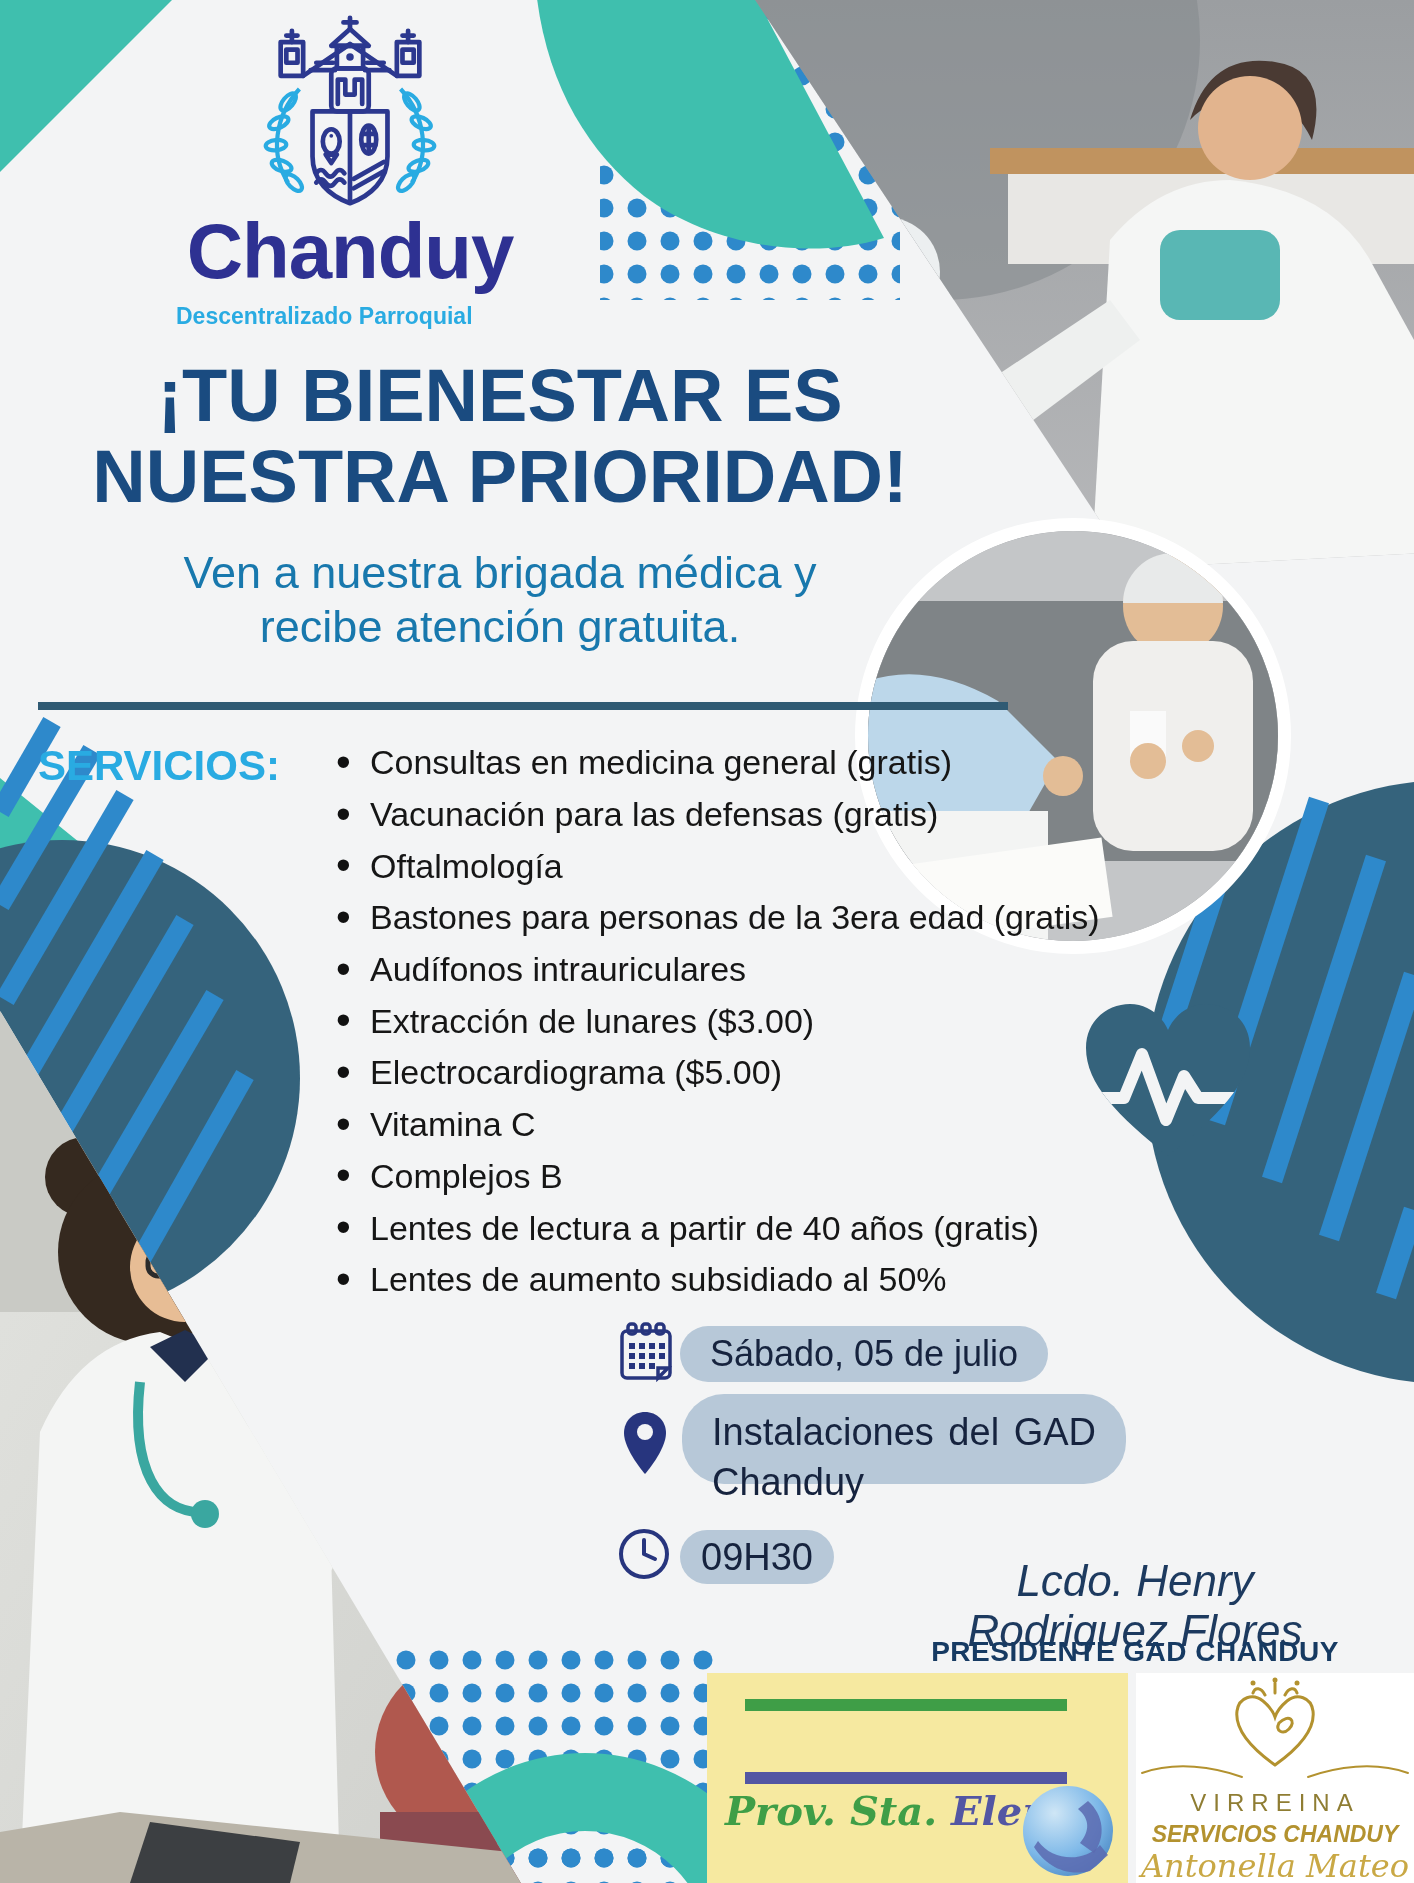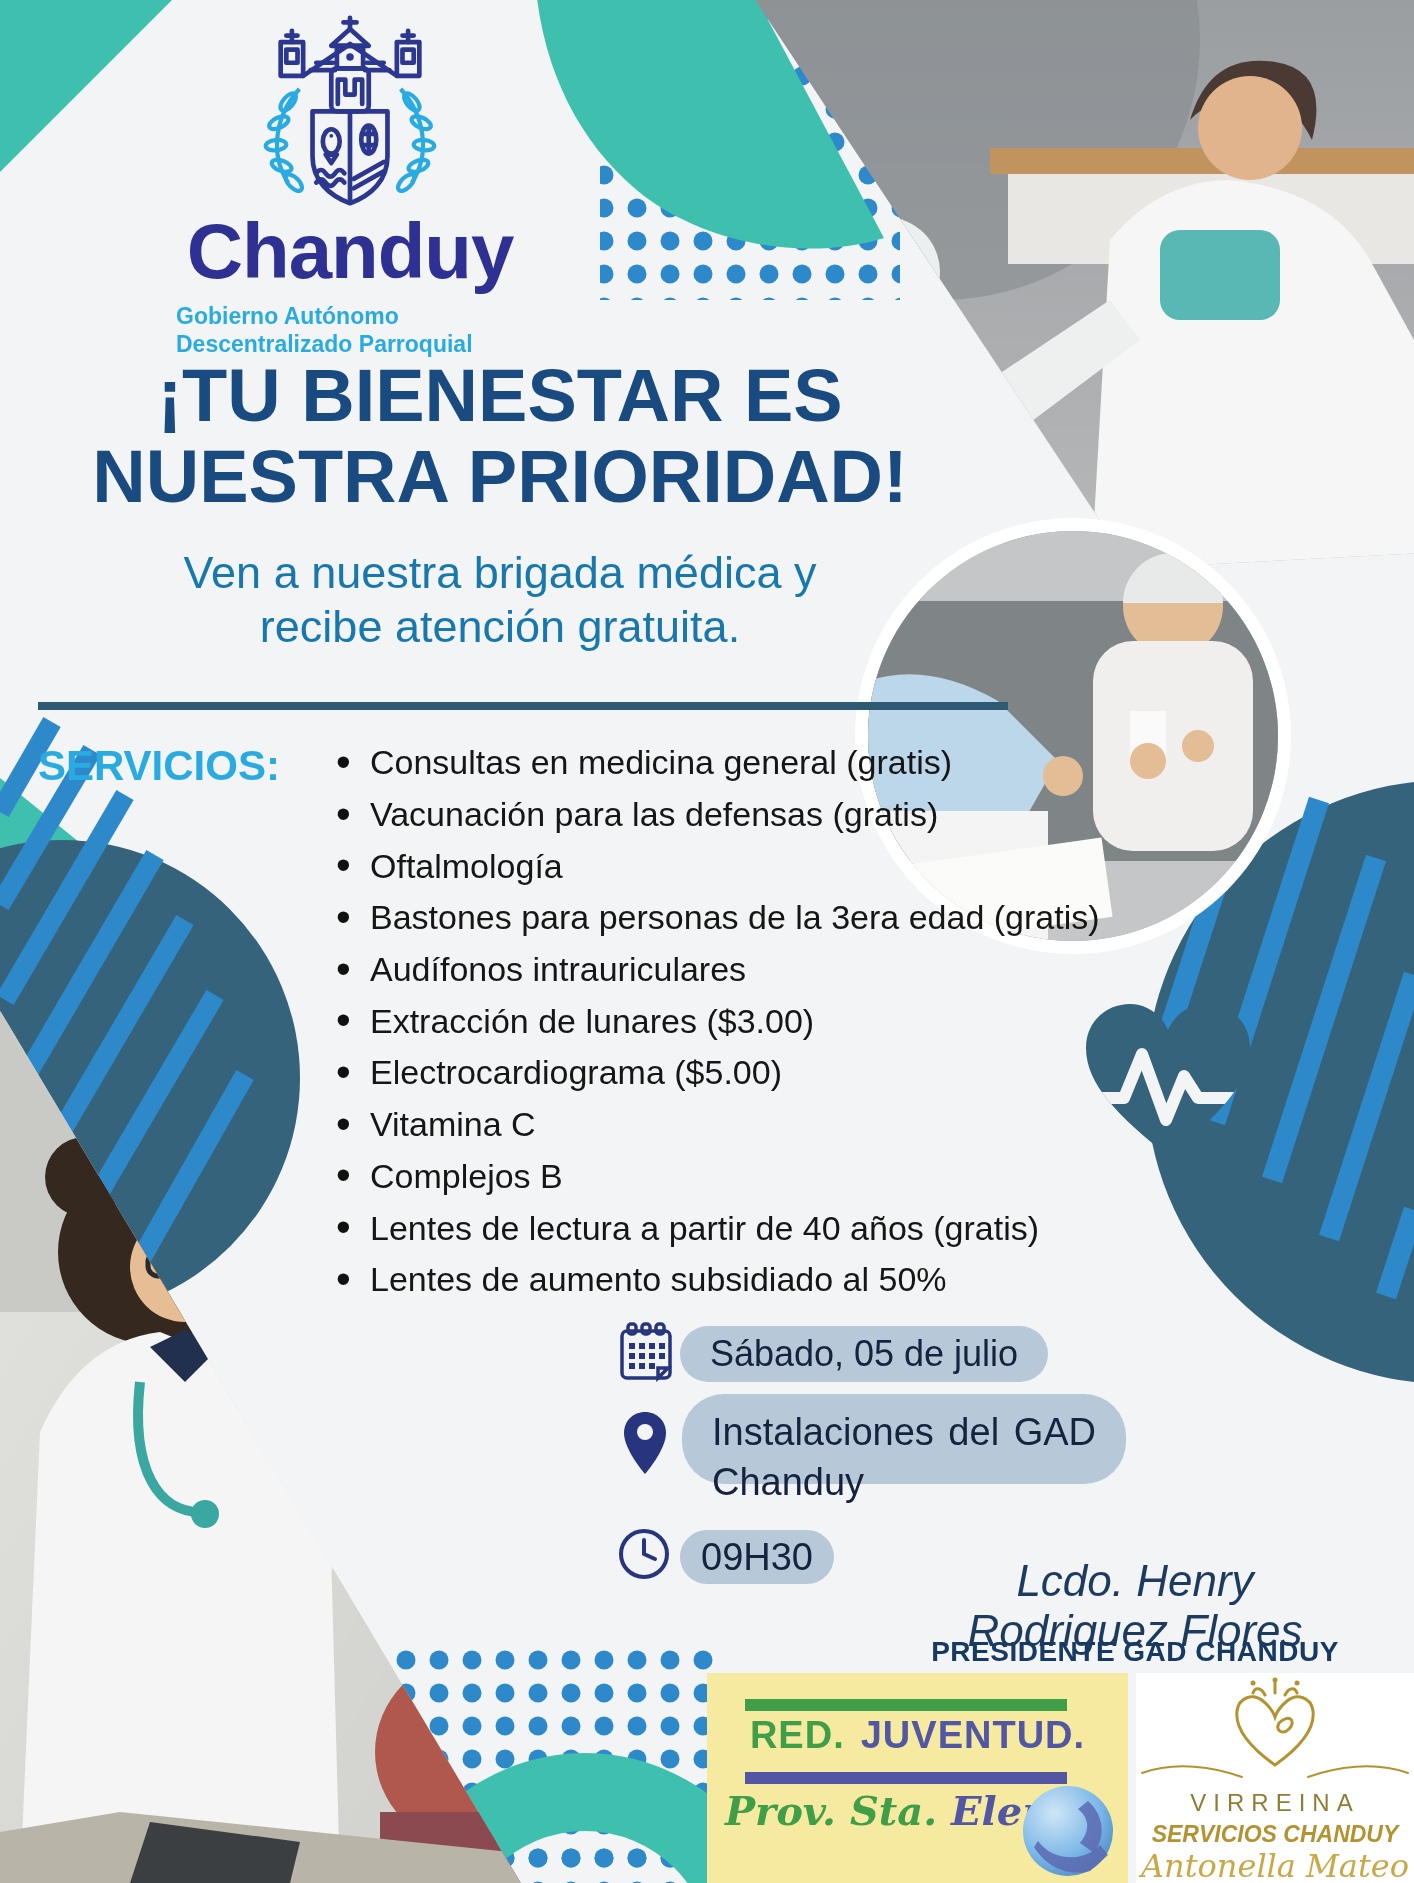--- a/index.html
+++ b/index.html
@@ -242,21 +242,20 @@
       <path d="M154 80 C180 108 186 150 166 180"></path>
       <ellipse cx="166" cy="94" rx="11" ry="5.5" transform="rotate(50 166 94)"></ellipse>
       <ellipse cx="176" cy="116" rx="11" ry="5.5" transform="rotate(25 176 116)"></ellipse>
       <ellipse cx="179" cy="140" rx="11" ry="5.5" transform="rotate(5 179 140)"></ellipse>
       <ellipse cx="173" cy="162" rx="11" ry="5.5" transform="rotate(-20 173 162)"></ellipse>
       <ellipse cx="160" cy="180" rx="11" ry="5.5" transform="rotate(-45 160 180)"></ellipse>
     </g>
   </svg>
   <div class="abs" id="logo-title">Chanduy</div>
   <div class="abs" id="logo-sub">
-    <div>Gobierno Autónomo</div>
     <div>Descentralizado Parroquial</div>
   </div>
 
   <div class="abs" id="headline">
     <div>¡TU BIENESTAR ES</div>
     <div>NUESTRA PRIORIDAD!</div>
   </div>
   <div class="abs" id="intro">
     <div>Ven a nuestra brigada médica y</div>
     <div>recibe atención gratuita.</div>
@@ -320,24 +319,20 @@
   </svg>
   <div class="abs pill" id="pill-time">
     <span>09H30</span>
   </div>
 
   <div class="abs" id="sig-name">Lcdo. Henry Rodriguez Flores</div>
   <div class="abs" id="sig-title">PRESIDENTE GAD CHANDUY</div>
 
   <div class="abs" id="box-redjuv">
     <div class="rj-bar" id="rj-bar-top"></div>
-    <div id="rj-title">
-      <span class="g">RED.</span>
-      <span class="b">JUVENTUD.</span>
-    </div>
     <div class="rj-bar" id="rj-bar-bot"></div>
     <div id="rj-script">
       <span class="g">Prov. Sta.</span>
       <span class="b">Elena.</span>
     </div>
     <svg id="rj-globe" viewBox="0 0 96 96">
       <defs>
           <radialGradient id="gl" cx="0.35" cy="0.3" r="0.9">
         <stop offset="0" stop-color="#cfe6f6"></stop>
             <stop offset="0.55" stop-color="#7db8e8"></stop>

